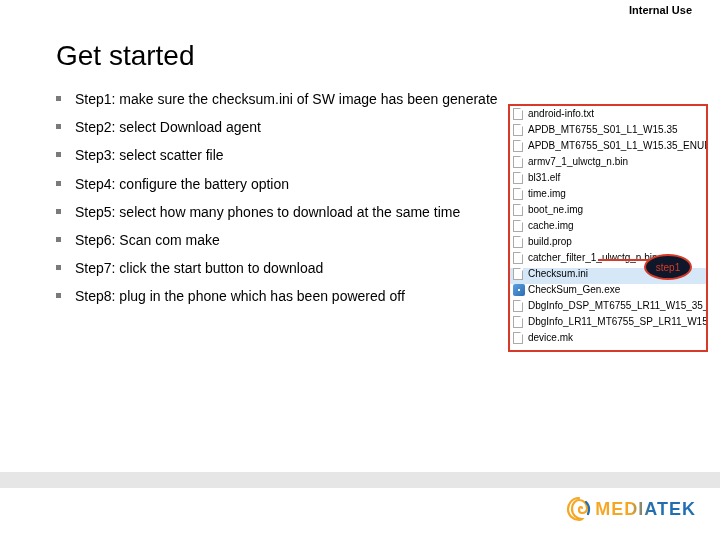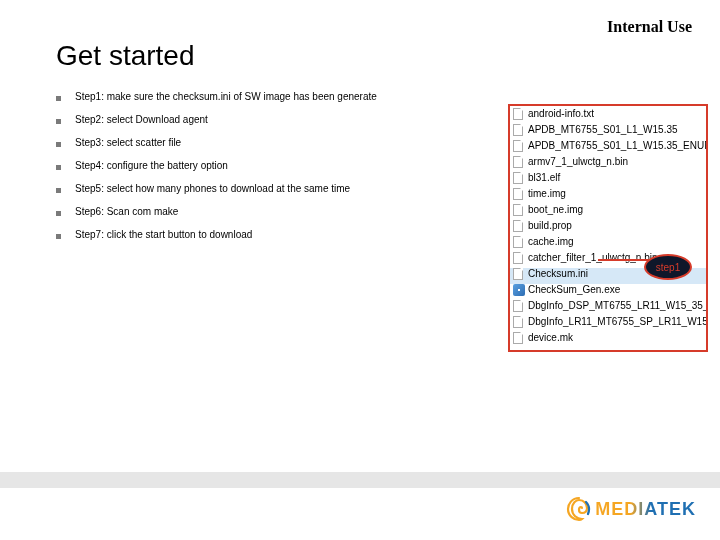--- a/index.html
+++ b/index.html
@@ -8,44 +8,43 @@
     width: 720px;
     height: 540px;
     font-family: Arial, Helvetica, sans-serif;
     background: #fff;
     color: #000;
     overflow: hidden;
     position: relative;
   }
   .classification {
     position: absolute;
-    top: 18px;
+    top: 4px;
     right: 28px;
-    font-size: 16px;
+    font-size: 11px;
     font-weight: bold;
-    font-family: Liberation Serif, serif;
   }
   .title {
     position: absolute;
     top: 40px;
     left: 56px;
     font-size: 28px;
     font-weight: normal;
   }
   .steps {
     position: absolute;
     top: 90px;
     left: 56px;
     width: 520px;
   }
   .step-row {
     display: flex;
     align-items: flex-start;
     margin-bottom: 10px;
-    font-size: 10px;
+    font-size: 14px;
     line-height: 1.3;
   }
   .bullet {
     width: 5px;
     height: 5px;
     background: #7a7a7a;
     margin-top: 6px;
     margin-right: 14px;
     flex-shrink: 0;
   }
@@ -205,20 +204,24 @@
       <div>Step5: select how many phones to download at the same time</div>
     </div>
     <div class="step-row">
       <div class="bullet"></div>
       <div>Step6: Scan com make</div>
     </div>
     <div class="step-row">
       <div class="bullet"></div>
       <div>Step7: click the start button to download</div>
     </div>
+    <div class="step-row">
+      <div class="bullet"></div>
+      <div>Step8: plug in the phone which has been powered off</div>
+    </div>
   </div>
 
 <div class="file-panel" id="file-panel">
     <div class="file-row">
       <div class="file-icon">
         <div class="doc-icon"></div>
       </div>
       <div>android-info.txt</div>
     </div>
     <div class="file-row">
@@ -254,27 +257,27 @@
     <div class="file-row">
       <div class="file-icon">
         <div class="doc-icon"></div>
       </div>
       <div>boot_ne.img</div>
     </div>
     <div class="file-row">
       <div class="file-icon">
         <div class="doc-icon"></div>
       </div>
+      <div>cache.img</div>
+    </div>
+    <div class="file-row">
+      <div class="file-icon">
+        <div class="doc-icon"></div>
+      </div>
       <div>build.prop</div>
-    </div>
-    <div class="file-row">
-      <div class="file-icon">
-        <div class="doc-icon"></div>
-      </div>
-      <div>cache.img</div>
     </div>
     <div class="file-row">
       <div class="file-icon">
         <div class="doc-icon"></div>
       </div>
       <div>catcher_filter_1_ulwctg_n.bin</div>
     </div>
     <div class="file-row sel">
       <div class="file-icon">
         <div class="doc-icon"></div>

